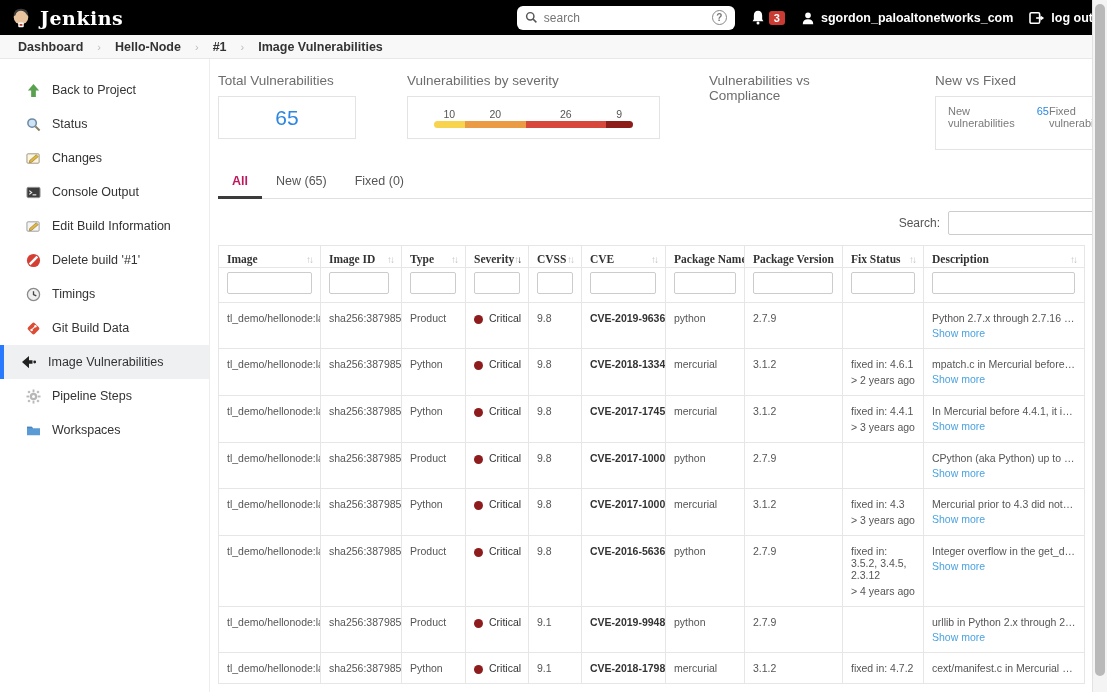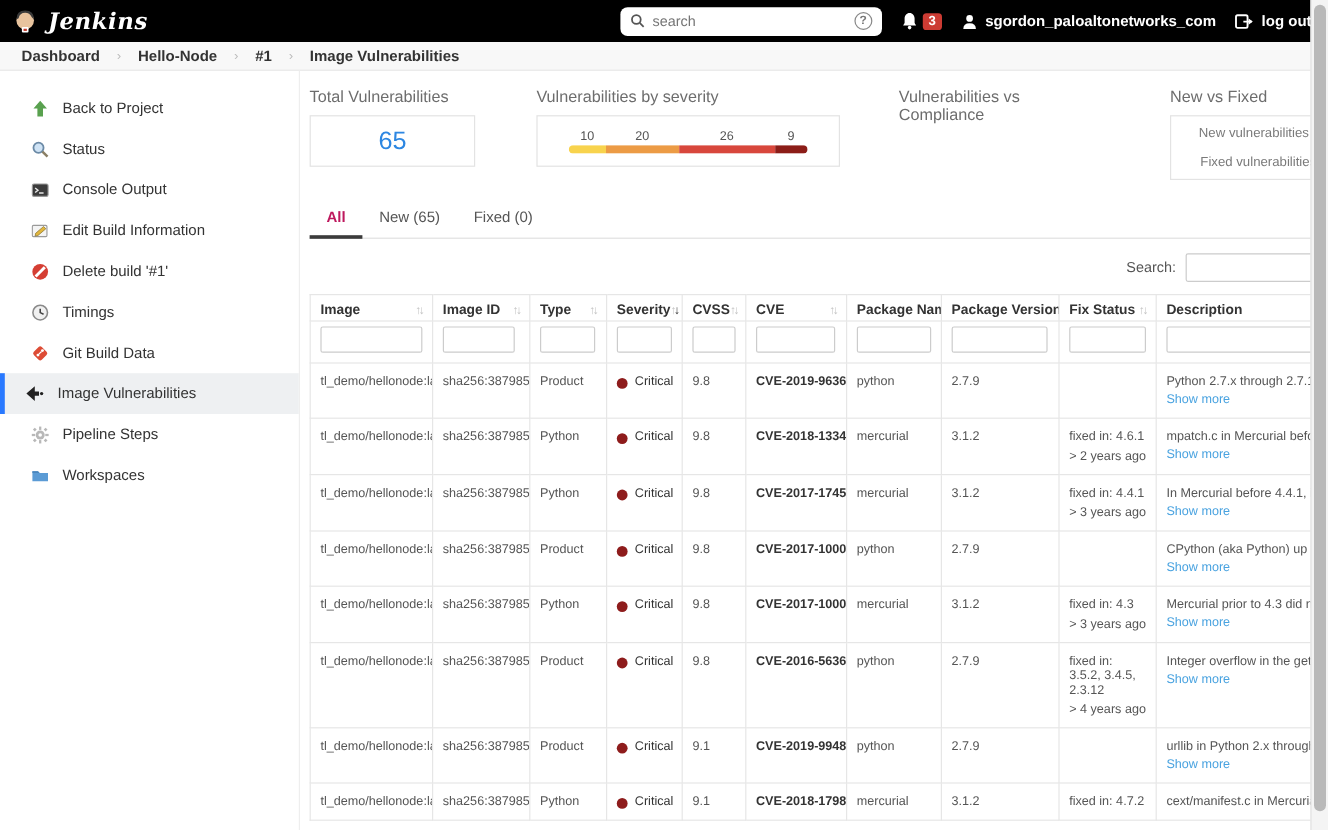--- a/index.html
+++ b/index.html
@@ -1,38 +1,38 @@
 <!DOCTYPE html>
 <html><head>
 <meta charset="utf-8">
 <style>
   * { margin:0; padding:0; box-sizing:border-box; }
   html,body { width:1107px; height:692px; overflow:hidden; }
   body { font-family:"Liberation Sans", sans-serif; background:#fff; color:#333; position:relative; }
 
   
   .topbar { background:#000; height:35px; display:flex; align-items:center; padding:0 14px 0 10px; }
-  .brand { display:flex; align-items:center; gap:8px;font-style:italic; }
+  .brand { display:flex; align-items:center; gap:8px; }
   .brand-name { color:#fff; font-family:"DejaVu Serif","Liberation Serif",serif; font-weight:bold; font-size:19px; letter-spacing:.5px; }
   .topbar-right { margin-left:auto; display:flex; align-items:center; gap:16px; }
   .searchbox { background:#fff; border-radius:6px; height:24px; width:218px; display:flex; align-items:center; padding:0 8px; gap:6px; }
   .searchbox input { border:none; outline:none; flex:1; font-size:12px; color:#333; min-width:0; }
   .help-circle { width:15px; height:15px; border:1.5px solid #888; border-radius:50%; color:#777; font-size:10px; line-height:13px; text-align:center; font-weight:bold; }
   .bell-wrap { display:flex; align-items:center; gap:4px; }
   .badge { background:#cc3b33; color:#fff; font-size:11px; font-weight:bold; padding:1px 5px; border-radius:3px; }
   .user-wrap, .logout-wrap { display:flex; align-items:center; gap:6px; color:#fff; font-size:12.5px; font-weight:bold; }
 
   
   .breadcrumb-bar { background:#f8f8f8; border-bottom:1px solid #e8e8e8; height:24px; display:flex; align-items:center; padding:0 18px; gap:14px; }
   .crumb { font-size:12.5px; font-weight:bold; color:#333; text-decoration:none; }
   .crumb-sep { color:#bbb; font-size:11px; }
 
   
   .layout { display:flex; height:633px; }
-  .sidebar { width:250px; border-right:1px solid #eee; padding-top:14px; flex-shrink:0; }
+  .sidebar { width:210px; border-right:1px solid #eee; padding-top:14px; flex-shrink:0; }
   .side-item { display:flex; align-items:center; gap:10px; padding:8px 10px 8px 20px; font-size:12.5px; color:#333; cursor:pointer; border-left:4px solid transparent; }
   .side-item.active { background:#eef0f2; border-left:4px solid #2979ff; padding-left:16px; }
   .side-item .icn { width:18px; height:18px; flex-shrink:0; display:inline-flex; align-items:center; justify-content:center; }
 
   .main { flex:1; padding:14px 22px 0 8px; position:relative; }
 
   
   .cards-row { display:flex; }
   .card-col { display:flex; flex-direction:column; }
   .card-title { color:#6d6d6d; font-size:13.5px; margin-bottom:8px; }
@@ -41,39 +41,39 @@
   .c1 .card { height:43px; display:flex; align-items:center; justify-content:center; }
   .big-num { color:#2d87e2; font-size:21px; }
   .c2 { width:253px; margin-right:49px; }
   .c2 .card { height:43px; padding:4px 26px; display:flex; flex-direction:column; justify-content:center; }
   .seg-labels { display:flex; margin-bottom:1px; }
   .seg-labels span { font-size:10.5px; color:#555; text-align:center; }
   .sev-bar { display:flex; height:7px; border-radius:4px; overflow:hidden; }
   .sev-bar span { height:100%; }
   .c3 { width:163px; margin-right:51px; }
   .c4 { width:163px;margin-left:12px; }
-  .c3 .card, .c4 .card { height:54px; padding:8px 12px; display:flex; flex-direction:column; justify-content:space-between; }
+  .c3 .card, .c4 .card { height:54px; padding:8px 12px; display:flex; flex-direction:row; justify-content:flex-start; }
   .kv { display:flex; justify-content:space-between; font-size:11px; }
   .kv .k { color:#7a7a7a; margin-left:auto; margin-right:22px; }
   .kv .v { color:#2d87e2; }
 
   
   .tabs { display:flex; margin-top:16px; border-bottom:1px solid #e0e0e0; }
   .tab { font-size:12.5px; color:#555; padding:8px 14px; cursor:pointer; border-bottom:3px solid transparent; margin-bottom:-1px; }
   .tab.active { color:#be185d; font-weight:bold; border-bottom:3px solid #3b3b3b; }
 
   
   .search-row { display:flex; justify-content:flex-end; align-items:center; gap:8px; margin:12px 0 10px; }
   .search-row label { font-size:12px; color:#555; }
   .search-row input { width:150px; height:24px; border:1px solid #ccc; border-radius:2px; outline:none; padding:0 6px; font-size:12px; }
 
   
   table.vuln { border-collapse:collapse; table-layout:fixed; width:866px; }
   table.vuln th, table.vuln td { border:1px solid #e6e6e6; text-align:left; vertical-align:top; }
-  th.hdr { font-size:11.5px; color:#333; padding:7px 6px 2px 8px; white-space:nowrap; overflow:hidden; }
+  th.hdr { font-size:11.5px; color:#333; padding:7px 6px 2px 8px; white-space:nowrap; overflow:hidden;font-family:Liberation Serif, serif; }
   .hdr-inner { display:flex; align-items:center; justify-content:space-between; }
   .sort { font-size:10px; color:#c3c3c3; letter-spacing:-2px; padding-right:2px; }
   .sort .on { color:#333; font-weight:bold; }
   td.filter-cell { padding:4px 8px 8px; border-top:none; }
   .filter-input { width:100%; max-width:120px; height:22px; border:1px solid #ccc; border-radius:2px; outline:none; font-size:11px; padding:0 4px; }
   td.cell { font-size:10.5px; color:#555; padding:9px 8px; overflow:hidden; }
   td.cell .cve { font-weight:bold; color:#333; white-space:nowrap; }
   .sev-flex { display:flex; align-items:flex-end; gap:6px; color:#333; }
   .dot { width:9px; height:9px; border-radius:50%; background:#8e1c1c; flex-shrink:0; }
   .fix-line { color:#555; }
@@ -154,20 +154,29 @@
       <span>Back to Project</span>
     </div>
     <div class="side-item">
       <span class="icn">
           <svg width="15" height="15" viewBox="0 0 16 16">
             <circle cx="6.5" cy="6.5" r="4.5" fill="#cfe3f5" stroke="#6b8aa6" stroke-width="1.6"></circle>
             <line x1="10" y1="10" x2="14.5" y2="14.5" stroke="#8a7f65" stroke-width="2.2"></line>
           </svg>
         </span>
       <span>Status</span>
+    </div>
+    <div class="side-item">
+      <span class="icn">
+          <svg width="15" height="15" viewBox="0 0 16 16">
+            <rect x="1" y="3" width="13" height="10" rx="1" fill="#fdf6e3" stroke="#9e9377" stroke-width="1"></rect>
+            <path d="M4 10 L11 4 L13 6 L6 12 L3.5 12.5 Z" fill="#e2b63c" stroke="#8f7b36" stroke-width="0.7"></path>
+          </svg>
+        </span>
+      <span>Changes</span>
     </div>
     <div class="side-item">
       <span class="icn">
           <svg width="15" height="15" viewBox="0 0 16 16">
             <rect x="1" y="2.5" width="14" height="11" rx="1.5" fill="#3c3c3c" stroke="#9a9a9a" stroke-width="1"></rect>
             <path d="M3.5 6 L6 8 L3.5 10" fill="none" stroke="#e8e8e8" stroke-width="1.3"></path>
             <line x1="7" y1="10.5" x2="11" y2="10.5" stroke="#e8e8e8" stroke-width="1.3"></line>
           </svg>
         </span>
       <span>Console Output</span>

